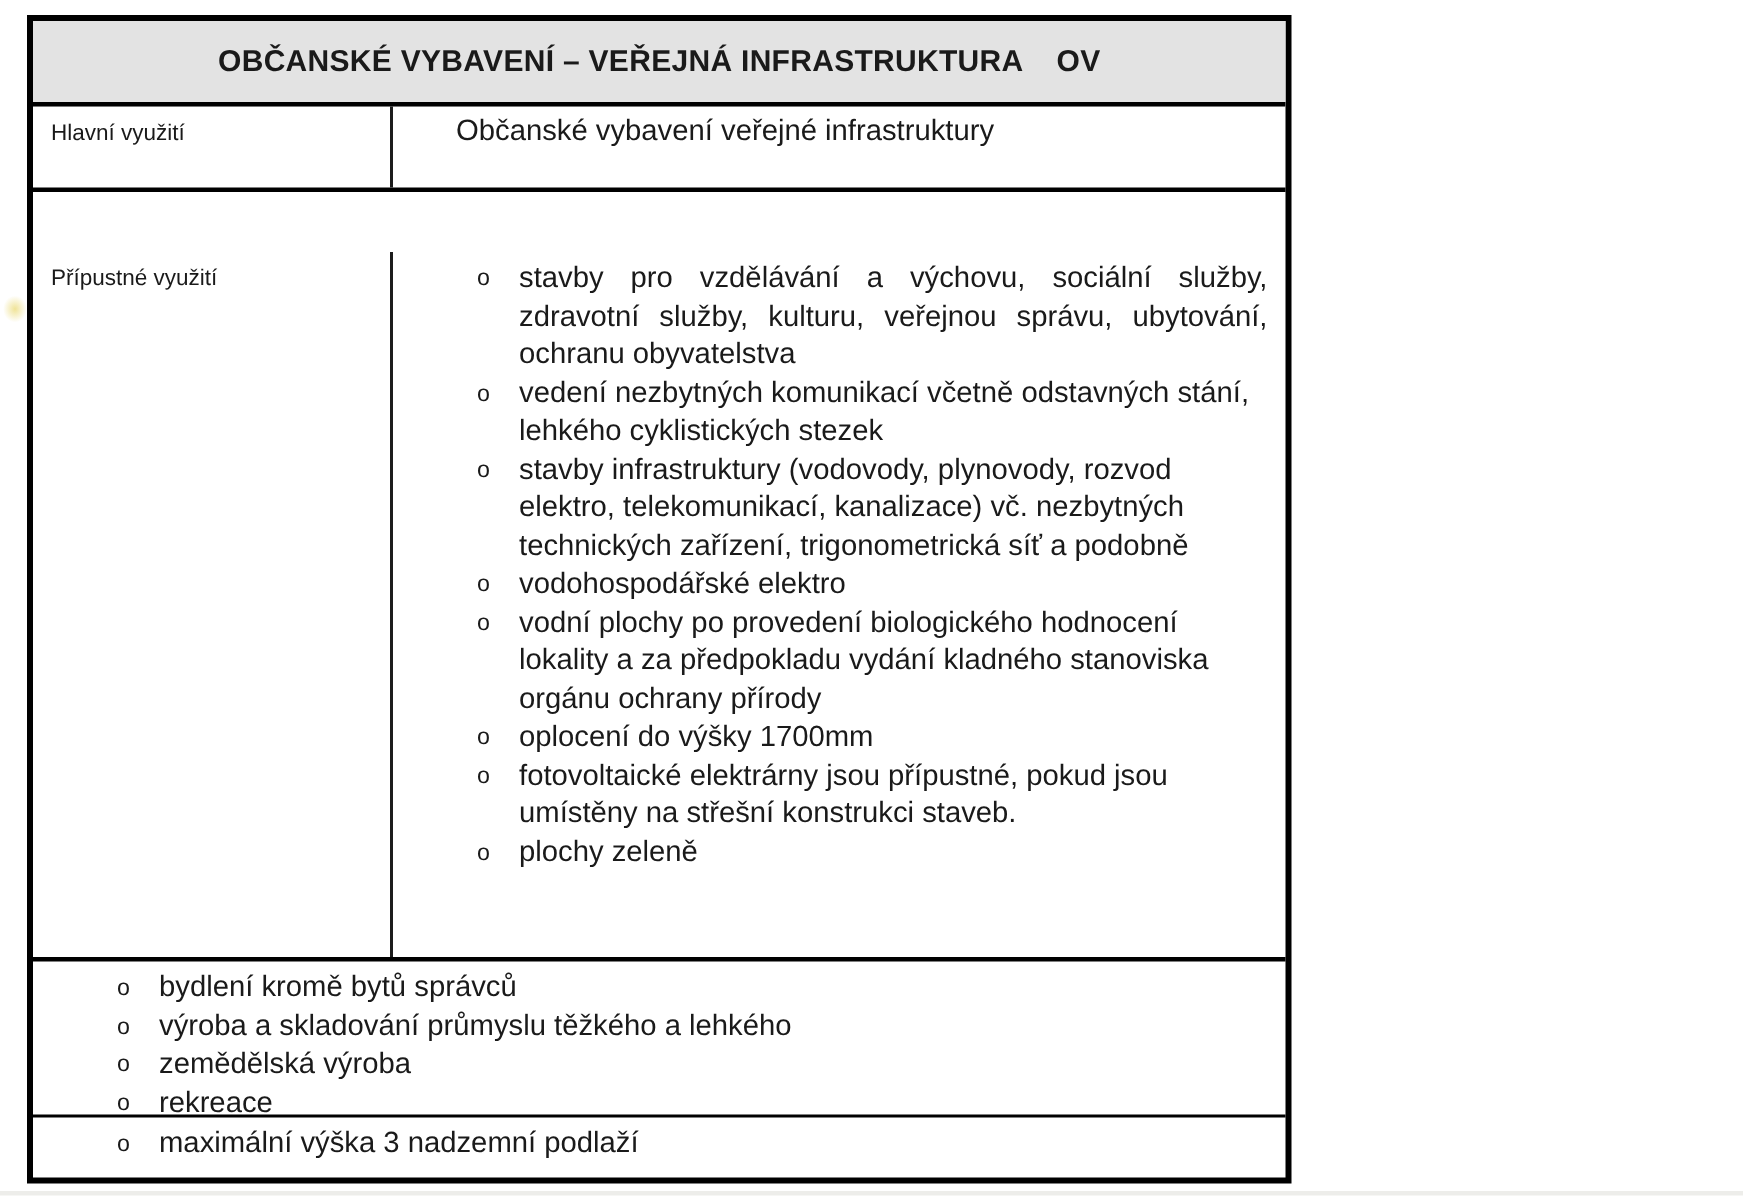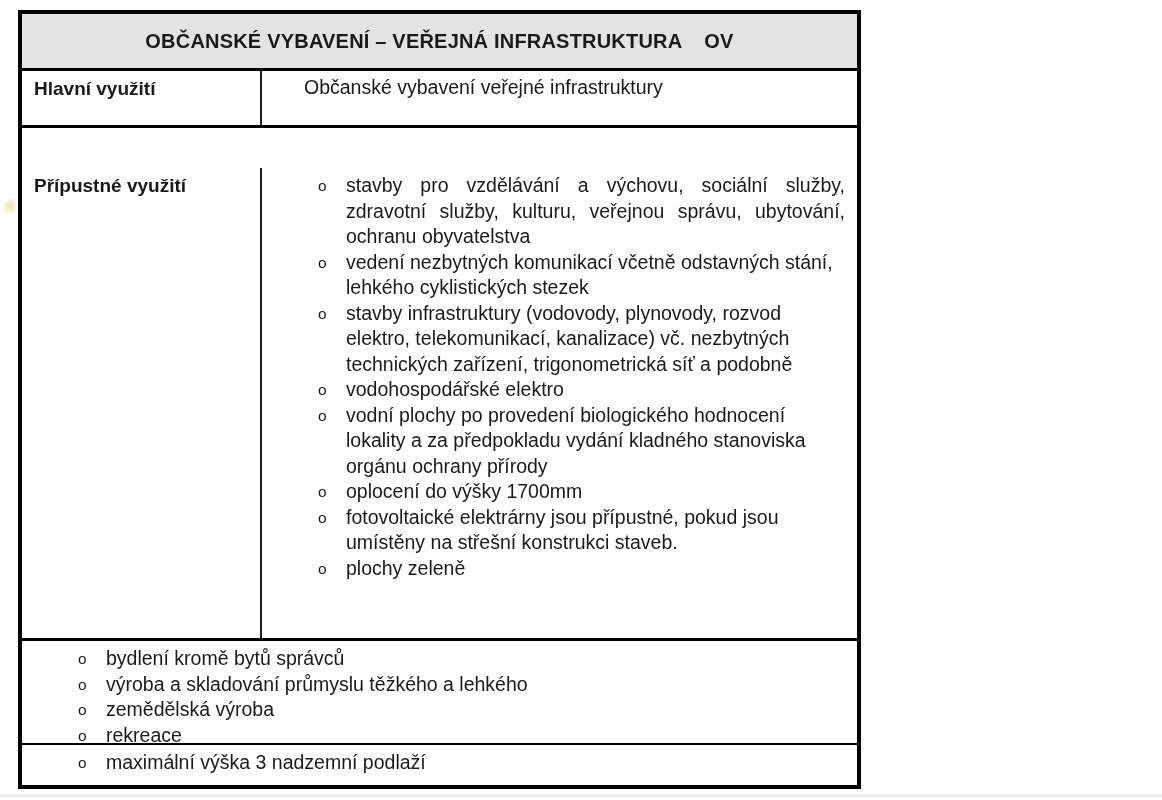--- a/index.html
+++ b/index.html
@@ -73,22 +73,22 @@
   .row-permitted  { height: 473px; margin-top: 40px; }
   .row-forbidden  { height: 104px; border-bottom-width: 2px; }
   .row-conditions { flex: 1; border-bottom: none; }
 
   .cell-label {
     width: 240px;
     flex-shrink: 0;
     border-right: 2px solid #1c1c1c;
     box-sizing: border-box;
     padding: 5px 8px 0 12px;
-    font-weight: bold;
-    font-size: 19px;
+    font-weight: normal;
+    font-size: 15px;
     line-height: 26px;
   }
   .cell-content {
     flex: 1;
     box-sizing: border-box;
     padding-top: 5px;
     font-size: 19.5px;
     line-height: 25.5px;
   }
   .row-main .cell-content { padding-left: 42px; padding-top: 4px; }

